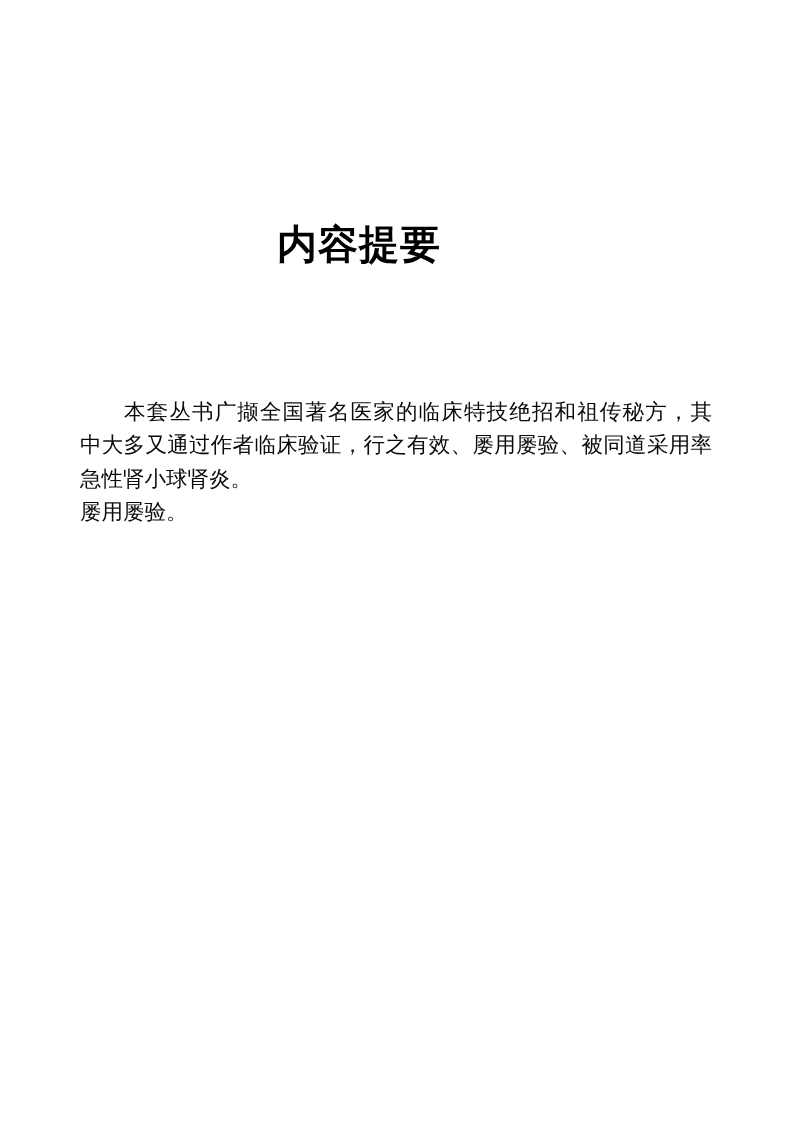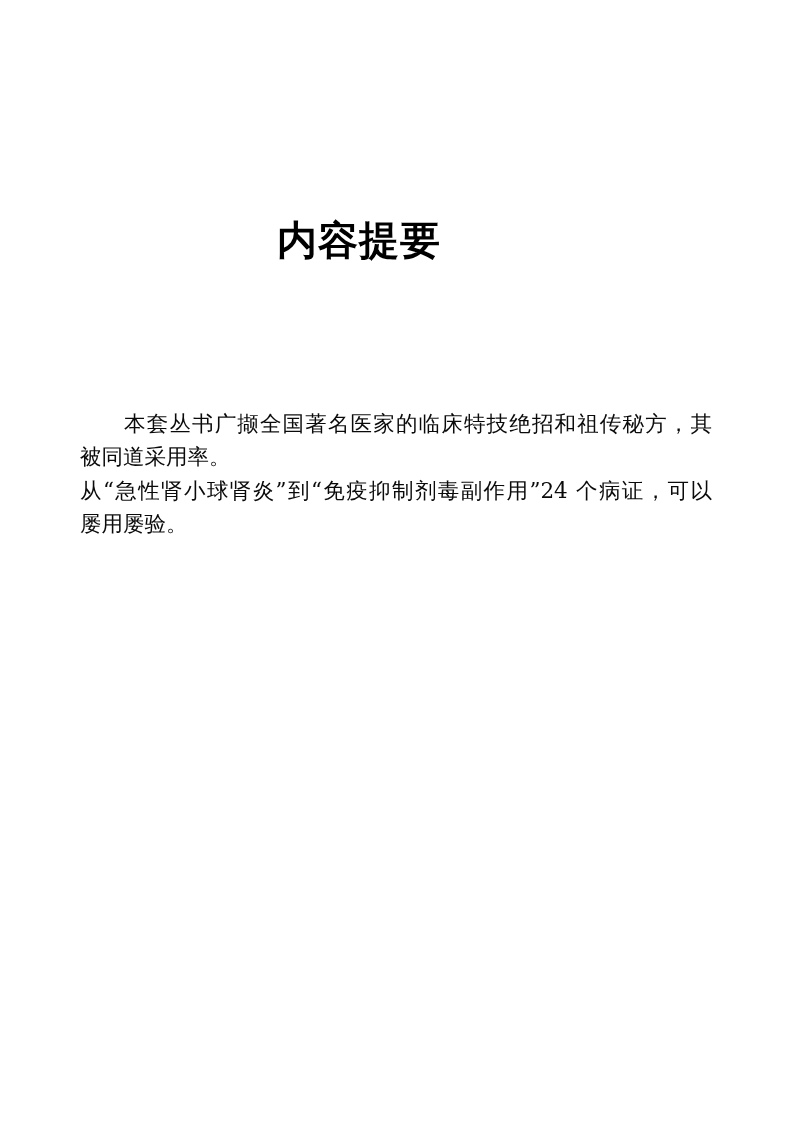--- a/index.html
+++ b/index.html
@@ -19,21 +19,21 @@
     position: absolute;
     left: 0; top: 0;
     width: 793px;
     height: 1122px;
     background: #ffffff;
   }
   .section-title {
     position: absolute;
     left: 277px;
     top: 223px;
-    font-family: Liberation Mono, monospace;
+    font-family: Liberation Sans, sans-serif;
     font-weight: bold;
     font-size: 40px;
     line-height: 42px;
     letter-spacing: 1px;
     color: #000000;
     white-space: nowrap;
   }
   .body-text {
     position: absolute;
     left: 80px;
@@ -46,36 +46,35 @@
   }
   .text-line {
     display: block;
     height: 33.4px;
     text-align: justify;
     text-align-last: justify;
     white-space: nowrap;
   }
   .text-line.indent {
     padding-left: 44px;
-    margin-top: 12px;
   }
   .text-line.para-end {
     text-align: left;
     text-align-last: left;
   }
 </style>
 </head>
 <body>
 
 <div class="page">
 
   <h1 class="section-title" style="margin:0;">内容提要</h1>
 
   <div class="body-text">
 
     <span class="text-line indent">本套丛书广撷全国著名医家的临床特技绝招和祖传秘方，其</span>
-    <span class="text-line para-end">被同道采用率。</span>
+    <span class="text-line">中大多又通过作者临床验证，行之有效、屡用屡验、被同道采用率</span>
+    <span class="text-line para-end">急性肾小球肾炎。</span>
 
-    <span class="text-line">从“急性肾小球肾炎”到“免疫抑制剂毒副作用”24 个病证，可以</span>
     <span class="text-line para-end">屡用屡验。</span>
   </div>
 
 </div>
 
 </body></html>

